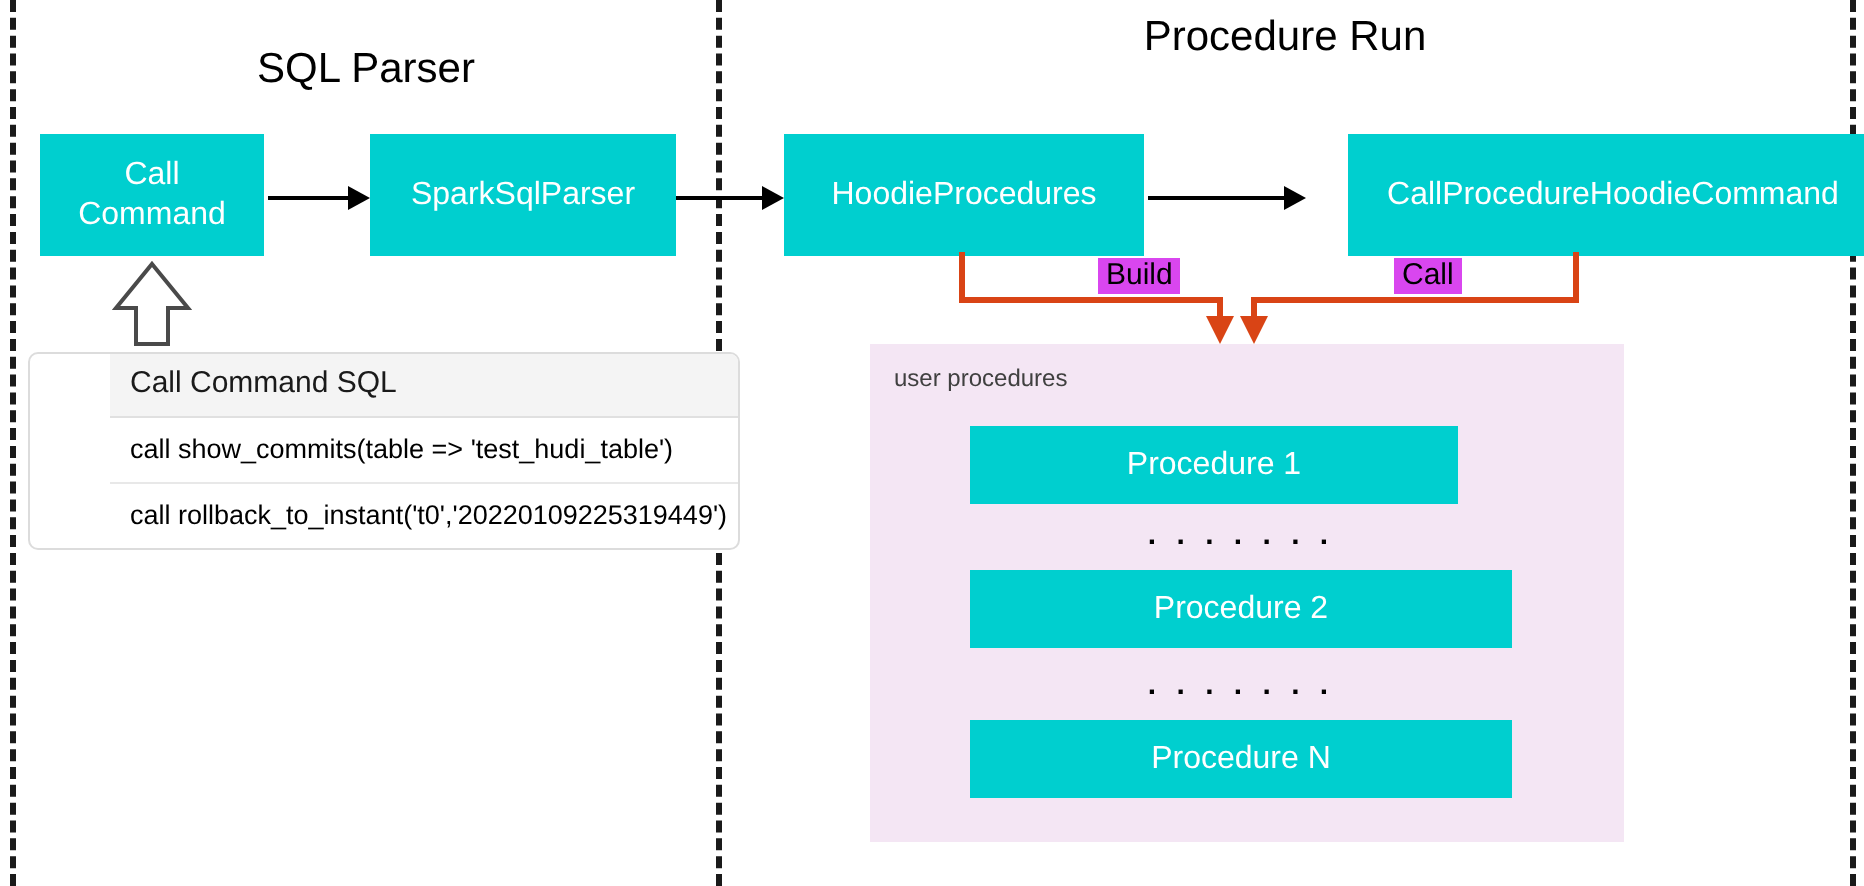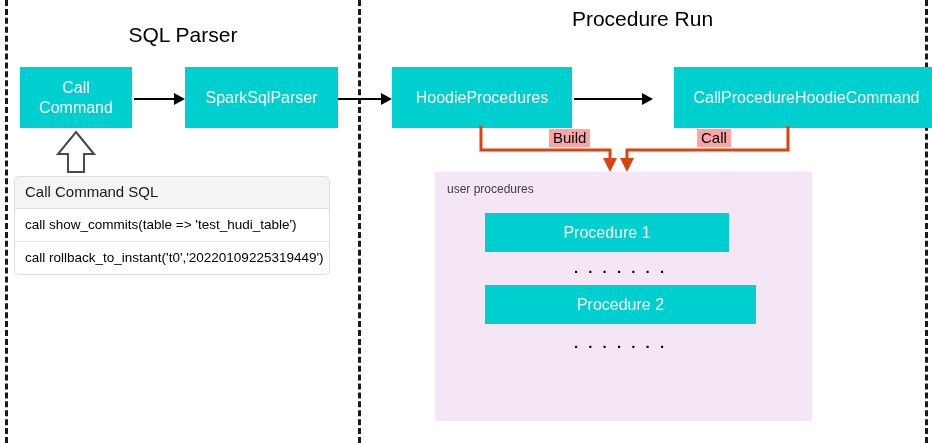--- a/index.html
+++ b/index.html
@@ -94,26 +94,27 @@
     top: 130px;
     width: 40px;
     height: 44px;
   }
 
   
   #sql-table {
     position: absolute;
     left: 14px;
     top: 176px;
-    width: 316px;
+    width: 356px;
     border: 1px solid #dcdcdc;
     border-radius: 5px;
     background: #ffffff;
     box-sizing: border-box;
     overflow: hidden;
+    padding-left: 40px;
   }
   #sql-table-header {
     background: #f4f4f4;
     border-bottom: 1px solid #e0e0e0;
     font-size: 15px;
     color: #1a1a1a;
     padding: 6px 10px 7px 10px;
     line-height: 18px;
   }
   .sql-row {
@@ -132,21 +133,21 @@
     left: 470px;
     top: 126px;
     width: 330px;
     height: 50px;
     pointer-events: none;
   }
   .bracket-label {
     position: absolute;
     font-size: 15px;
     color: #000000;
-    background: #fca5a5;
+    background: #d946ef;
     padding: 0 4px;
     line-height: 18px;
     white-space: nowrap;
   }
   #label-build { left: 549px; top: 129px; }
   #label-call  { left: 697px; top: 129px; }
 
   
   #user-procedures-panel {
     position: absolute;
@@ -247,15 +248,16 @@
     <div id="user-procedures-label">user procedures</div>
 
     <div class="procedure-box" id="procedure-box-0">Procedure 1</div>
 
     <div class="dots-separator" id="dots-separator-0">. . . . . . .</div>
 
     <div class="procedure-box" id="procedure-box-1">Procedure 2</div>
 
     <div class="dots-separator" id="dots-separator-1">. . . . . . .</div>
 
+    <div class="procedure-box" id="procedure-box-2">Procedure N</div>
   </div>
 
 </div>
 
 </body></html>

